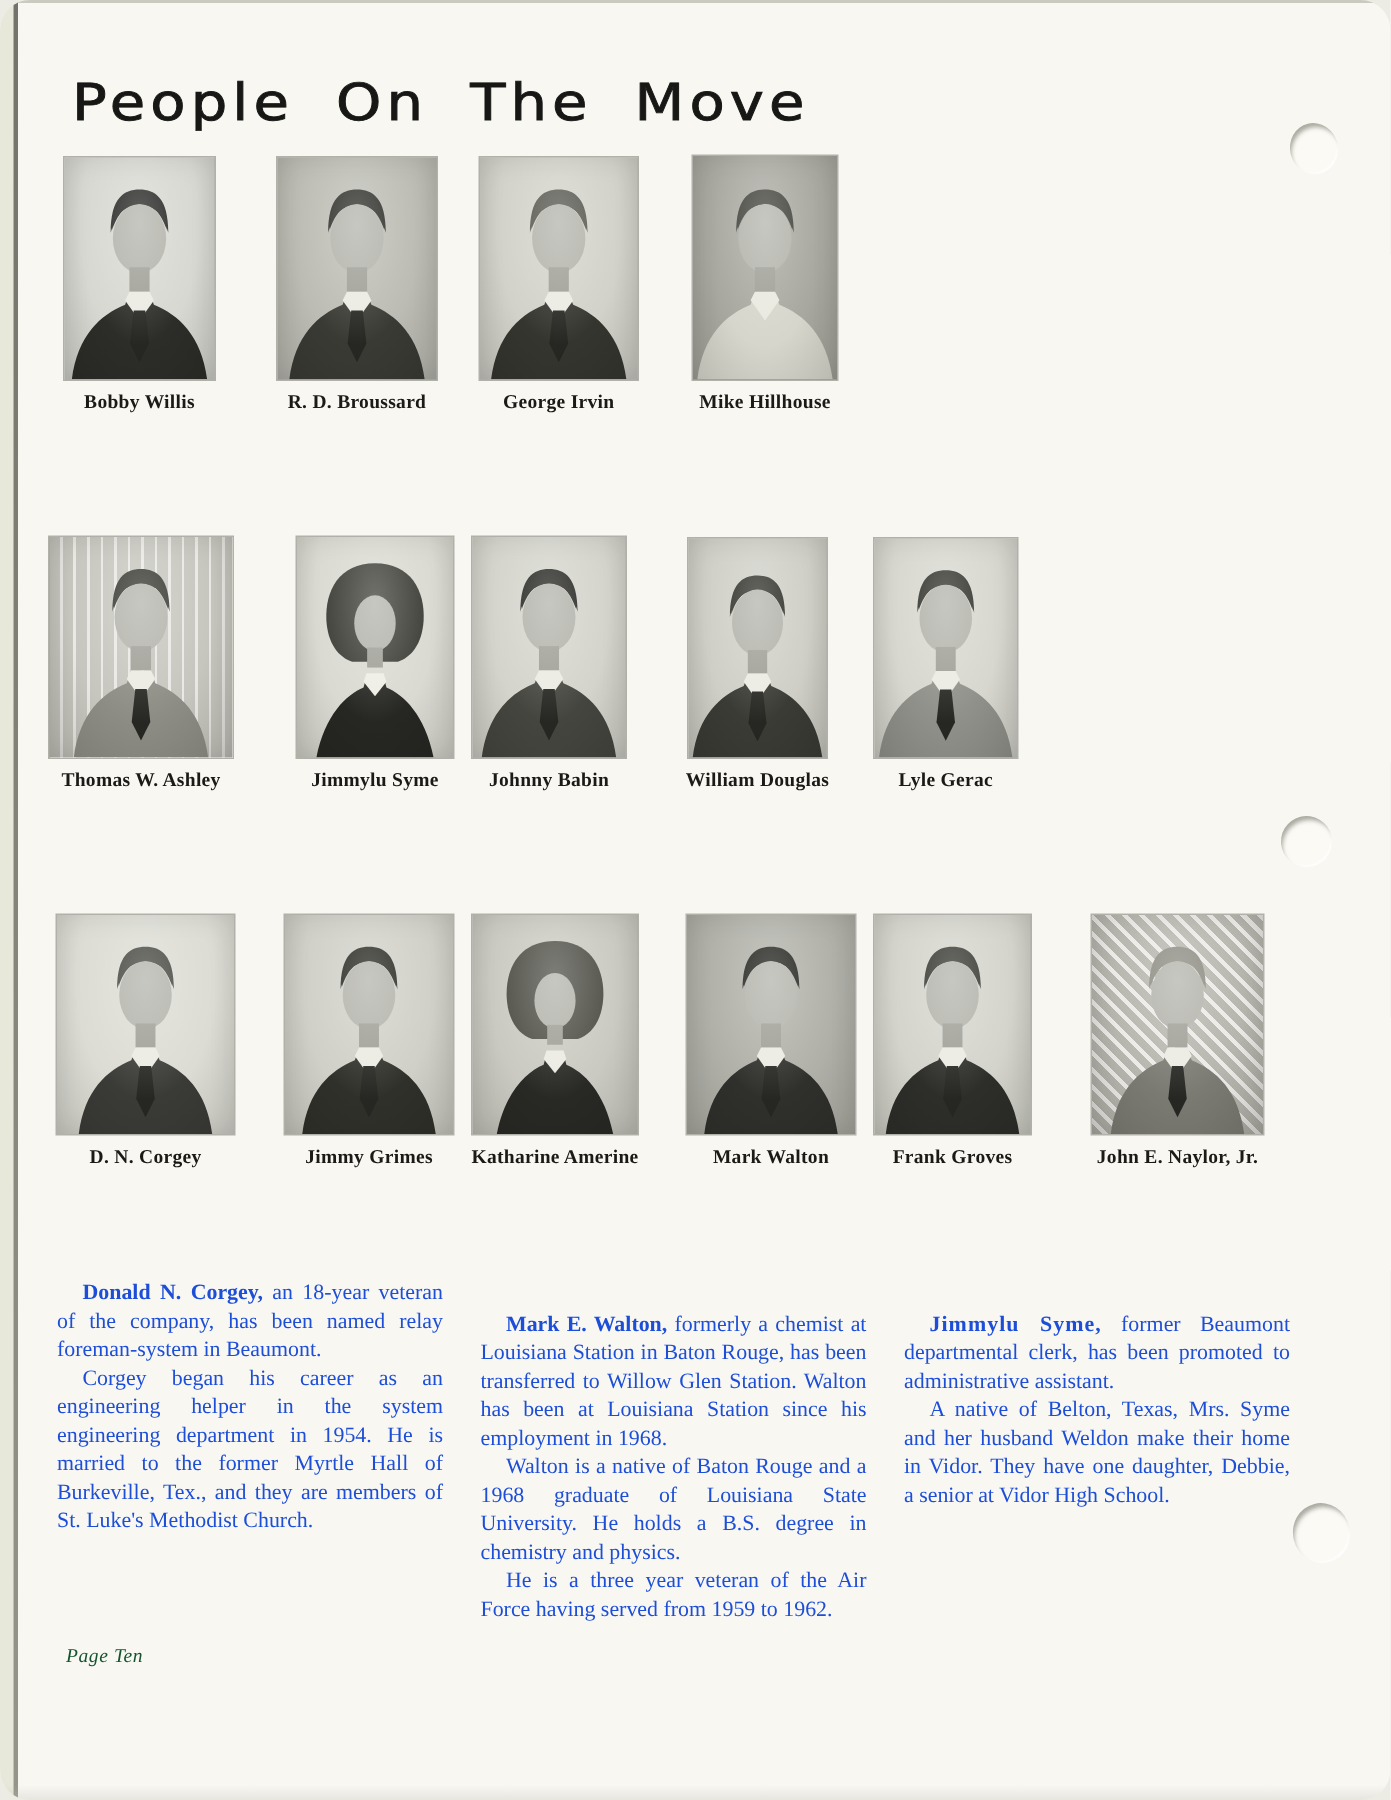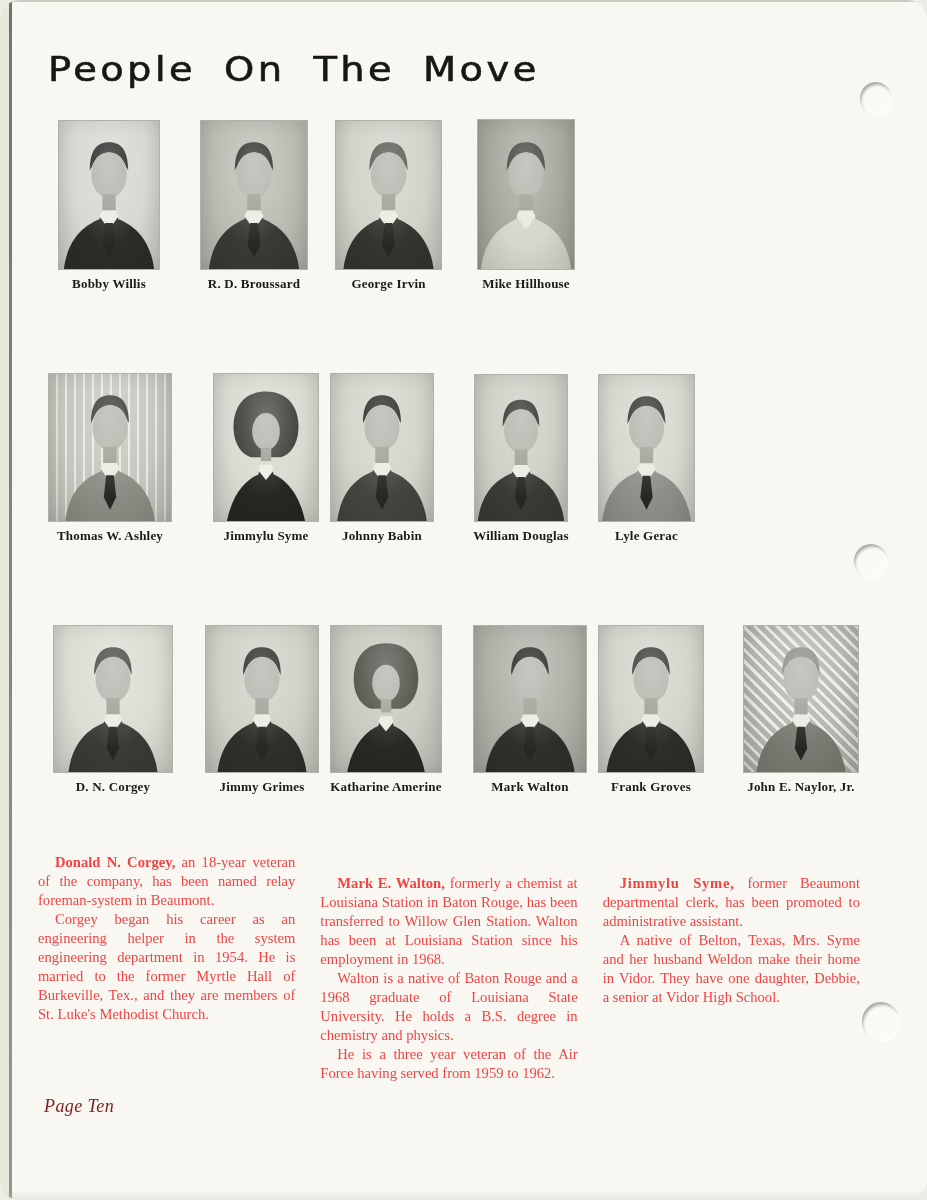--- a/index.html
+++ b/index.html
@@ -29,21 +29,21 @@
     position:absolute;left:48px;top:26px;
     font-family:"DejaVu Sans", sans-serif;
     font-size:34px;font-weight:normal;color:#171715;
     letter-spacing:3px;word-spacing:11px;
     transform:scaleX(1.13);transform-origin:left top;
     -webkit-text-stroke:.6px #171715;
     white-space:nowrap;
   }
 
   
-  .cell{position:absolute;margin:16px;}
+  .cell{position:absolute;margin:0;}
   .photo{
     position:absolute;inset:0;
     background:var(--bg,#ccccc4);
     box-shadow:0 0 0 1px rgba(45,45,38,.35), inset 0 0 18px rgba(0,0,0,.10);
     overflow:hidden;
   }
   .photo::after{
     content:"";position:absolute;inset:0;
     background:radial-gradient(ellipse at 50% 30%, rgba(255,255,255,.28) 0%, rgba(255,255,255,0) 55%, rgba(0,0,0,.14) 100%);
     pointer-events:none;
@@ -61,28 +61,28 @@
 
   
   .articles{
     position:absolute;left:38px;top:853px;width:822px;
     display:flex;gap:25px;
   }
   .article{flex:1 1 0;}
   .article.offset{padding-top:21px;}
   .article p{
     margin:0;text-indent:17px;text-align:justify;
-    font-size:14.6px;line-height:19px;color:#ef4444;
+    font-size:14.6px;line-height:19px;color:#1d4ed8;
   }
   .article p strong{font-weight:bold;}
   .article p strong.ls{letter-spacing:.7px;}
 
   .footer{
     position:absolute;left:44px;top:1096px;
-    font-style:italic;font-size:18px;color:#7f1d1d;letter-spacing:.4px;
+    font-style:italic;font-size:13px;color:#14532d;letter-spacing:.4px;
   }
 
   
   .hole{
     position:absolute;border-radius:50%;
     background:#fbfaf5;
     box-shadow:inset 1px 4px 3px -1px rgba(105,105,92,.55),
                inset -1px -2px 2px -1px rgba(255,255,255,.9);
     transform:rotate(-14deg);
   }

